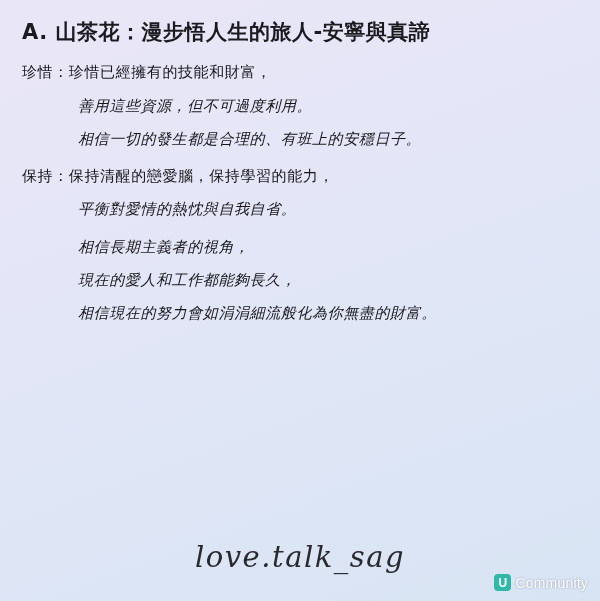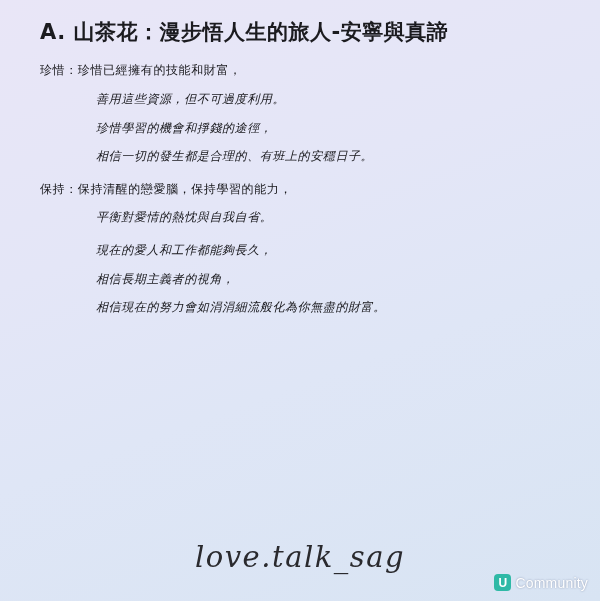--- a/index.html
+++ b/index.html
@@ -17,37 +17,37 @@
     width: 600px;
     height: 601px;
     background: linear-gradient(160deg, #e9e6f7 0%, #e4e6f7 35%, #dfe6f6 60%, #d8e4f3 100%);
     box-sizing: border-box;
   }
   .content {
     position: absolute;
     left: 0;
     top: 0;
     width: 600px;
-    padding: 18px 22px 0 40px;
+    padding: 18px 22px 0 22px;
     box-sizing: border-box;
   }
   .title {
     font-size: 21px;
     line-height: 1.35;
     color: #1b1b1f;
     font-weight: 600;
     letter-spacing: 0.5px;
     white-space: nowrap;
     margin-bottom: 10px;
   }
   .block {
     margin-bottom: 4px;
   }
   .line {
-    font-size: 12px;
+    font-size: 15px;
     line-height: 1.55;
     color: #17171b;
     letter-spacing: 0.6px;
     padding: 5px 0;
   }
   .line.head {
     padding-left: 0;
   }
   .line.sub {
     padding-left: 56px;
@@ -102,32 +102,31 @@
 
 <div class="page">
 
   <div class="content">
 
     <div class="title">A. 山茶花：漫步悟人生的旅人-安寧與真諦</div>
 
     <div class="block">
       <div class="line head">珍惜：珍惜已經擁有的技能和財富，</div>
       <div class="line sub">善用這些資源，但不可過度利用。</div>
-      <div class="line sub">珍惜學習的機會和掙錢的途徑，</div>
       <div class="line sub">相信一切的發生都是合理的、有班上的安穩日子。</div>
     </div>
 
     <div class="block">
       <div class="line head">保持：保持清醒的戀愛腦，保持學習的能力，</div>
       <div class="line sub">平衡對愛情的熱忱與自我自省。</div>
     </div>
 
     <div class="block">
+      <div class="line sub">相信長期主義者的視角，</div>
       <div class="line sub">現在的愛人和工作都能夠長久，</div>
-      <div class="line sub">相信長期主義者的視角，</div>
       <div class="line sub">相信現在的努力會如涓涓細流般化為你無盡的財富。</div>
     </div>
 
   </div>
 
   <div class="signature">love.talk_sag</div>
 
   <div class="watermark">
     <div class="wm-badge">U</div>
     <div class="wm-text">Community</div>

